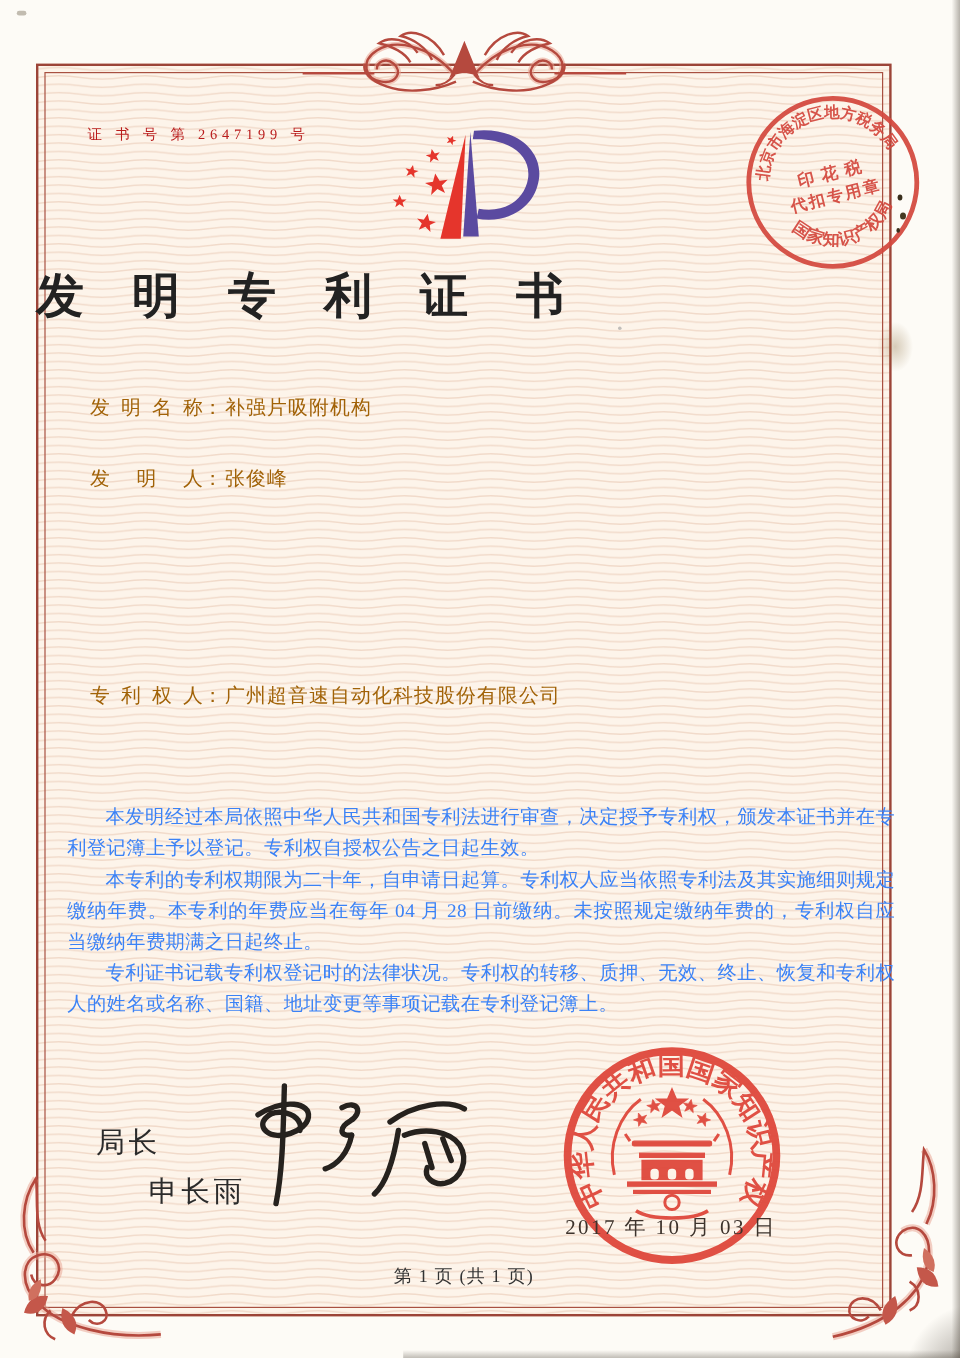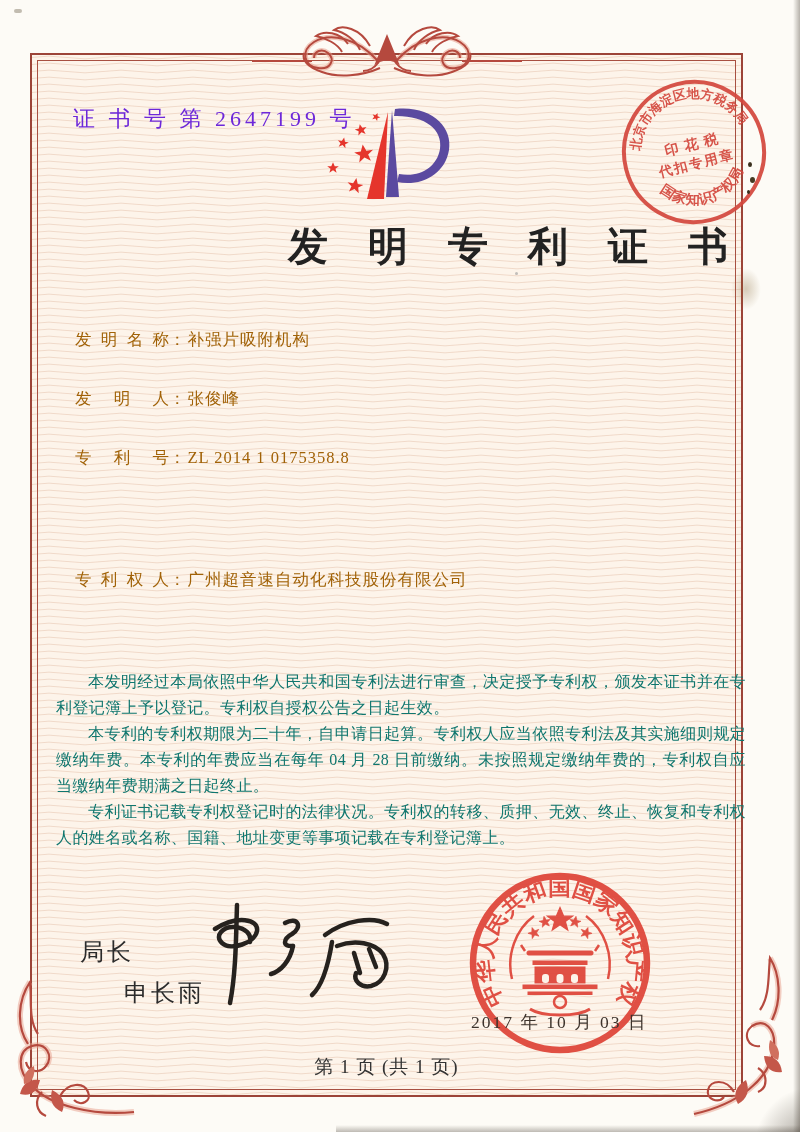--- a/index.html
+++ b/index.html
@@ -3,31 +3,31 @@
 <meta charset="utf-8">
 <style>
   html,body{margin:0;padding:0;}
   body{background:#e8e6e2;font-family:"Liberation Serif","DejaVu Serif",serif;}
   .page{position:relative;width:800px;height:1132px;background:#fdfbf6;overflow:hidden;margin:0 auto;}
   .abs{position:absolute;}
   
   .frame-bg{left:30px;top:53px;width:713px;height:1044px;background:#fdf4ea;}
   .frame-outer{left:30px;top:53px;width:713px;height:1044px;border:2.5px solid #9c4438;box-sizing:border-box;}
   .frame-inner{left:37px;top:60px;width:699px;height:1030px;border:1px solid #a8504173;box-sizing:border-box;border-color:#a85041;}
-  .cert-no{left:73px;top:104px;font-size:22px;letter-spacing:4px;color:#6d28d9;}
-  .title{left:30px;top:219px;width:713px;text-align:right;font-size:40px;font-weight:bold;letter-spacing:15px;color:#222;}
+  .cert-no{left:73px;top:104px;font-size:12px;letter-spacing:4px;color:#b91c1c;}
+  .title{left:30px;top:219px;width:713px;text-align:left;font-size:40px;font-weight:bold;letter-spacing:15px;color:#222;}
   .field-row{left:75px;font-size:16.5px;color:#a16207;white-space:nowrap;}
   .field-label{display:inline-block;width:94px;text-align:justify;text-align-last:justify;vertical-align:bottom;}
   .field-colon{display:inline-block;margin-right:2px;}
   .field-value{letter-spacing:1px;}
-  .body-text{left:56px;top:669px;width:690px;font-size:16px;line-height:26px;color:#0f766e;letter-spacing:0.4px;text-align:justify;}
+  .body-text{left:56px;top:669px;width:690px;font-size:16px;line-height:26px;color:#3b82f6;letter-spacing:0.4px;text-align:justify;}
   .body-text p{margin:0;text-indent:2em;}
   .signer{left:80px;font-size:24px;letter-spacing:3px;color:#2b2b2b;}
   .seal-date{left:471px;top:1010px;font-size:17.5px;letter-spacing:2px;color:#3d332c;z-index:6;}
-  .footer{left:30px;top:1054px;width:713px;text-align:center;font-size:19px;letter-spacing:1px;color:#333;}
+  .footer{left:30px;top:1054px;width:713px;text-align:center;font-size:15px;letter-spacing:1px;color:#333;}
   .speck{border-radius:50%;}
   .edge-right{right:0;top:0;width:7px;height:100%;background:linear-gradient(to left,rgba(95,88,78,.45),rgba(95,88,78,0));}
   .edge-bottom{right:0;bottom:0;width:58%;height:7px;background:linear-gradient(to top,rgba(95,88,78,.4),rgba(95,88,78,0));}
   .corner-shadow{right:-14px;bottom:-14px;width:60px;height:60px;background:radial-gradient(circle at 100% 100%,rgba(70,62,52,.55),rgba(70,62,52,0) 70%);}
   .smudge{left:731px;top:268px;width:30px;height:42px;background:radial-gradient(ellipse at center,rgba(125,92,40,.30),rgba(125,92,40,0) 70%);}
   svg{display:block;}
 </style>
 </head>
 <body>
 
@@ -120,23 +120,20 @@
     </g>
   </svg>
 
   <div class="abs title">发 明 专 利 证 书</div>
 
   <div class="abs field-row" style="top:329px;">
     <span class="field-label">发明名称</span><span class="field-colon">：</span><span class="field-value">补强片吸附机构</span>
   </div>
   <div class="abs field-row" style="top:388px;">
     <span class="field-label">发明人</span><span class="field-colon">：</span><span class="field-value">张俊峰</span>
-  </div>
-  <div class="abs field-row" style="top:447px;">
-    <span class="field-label">专利号</span><span class="field-colon">：</span><span class="field-value">ZL 2014 1 0175358.8</span>
   </div>
   <div class="abs field-row" style="top:569px;">
     <span class="field-label">专利权人</span><span class="field-colon">：</span><span class="field-value">广州超音速自动化科技股份有限公司</span>
   </div>
 
   <div class="abs body-text">
     <p>本发明经过本局依照中华人民共和国专利法进行审查，决定授予专利权，颁发本证书并在专利登记簿上予以登记。专利权自授权公告之日起生效。</p>
     <p>本专利的专利权期限为二十年，自申请日起算。专利权人应当依照专利法及其实施细则规定缴纳年费。本专利的年费应当在每年 04 月 28 日前缴纳。未按照规定缴纳年费的，专利权自应当缴纳年费期满之日起终止。</p>
     <p>专利证书记载专利权登记时的法律状况。专利权的转移、质押、无效、终止、恢复和专利权人的姓名或名称、国籍、地址变更等事项记载在专利登记簿上。</p>
   </div>

